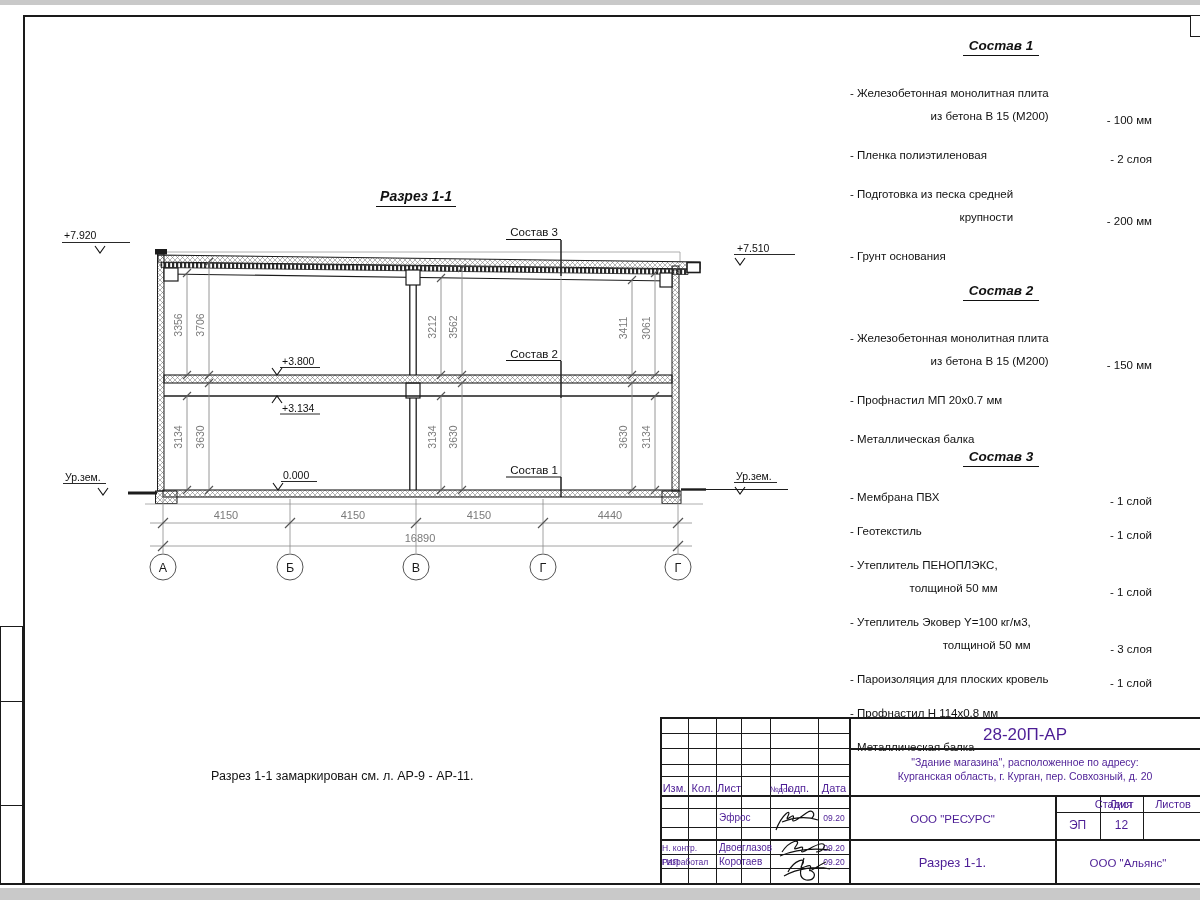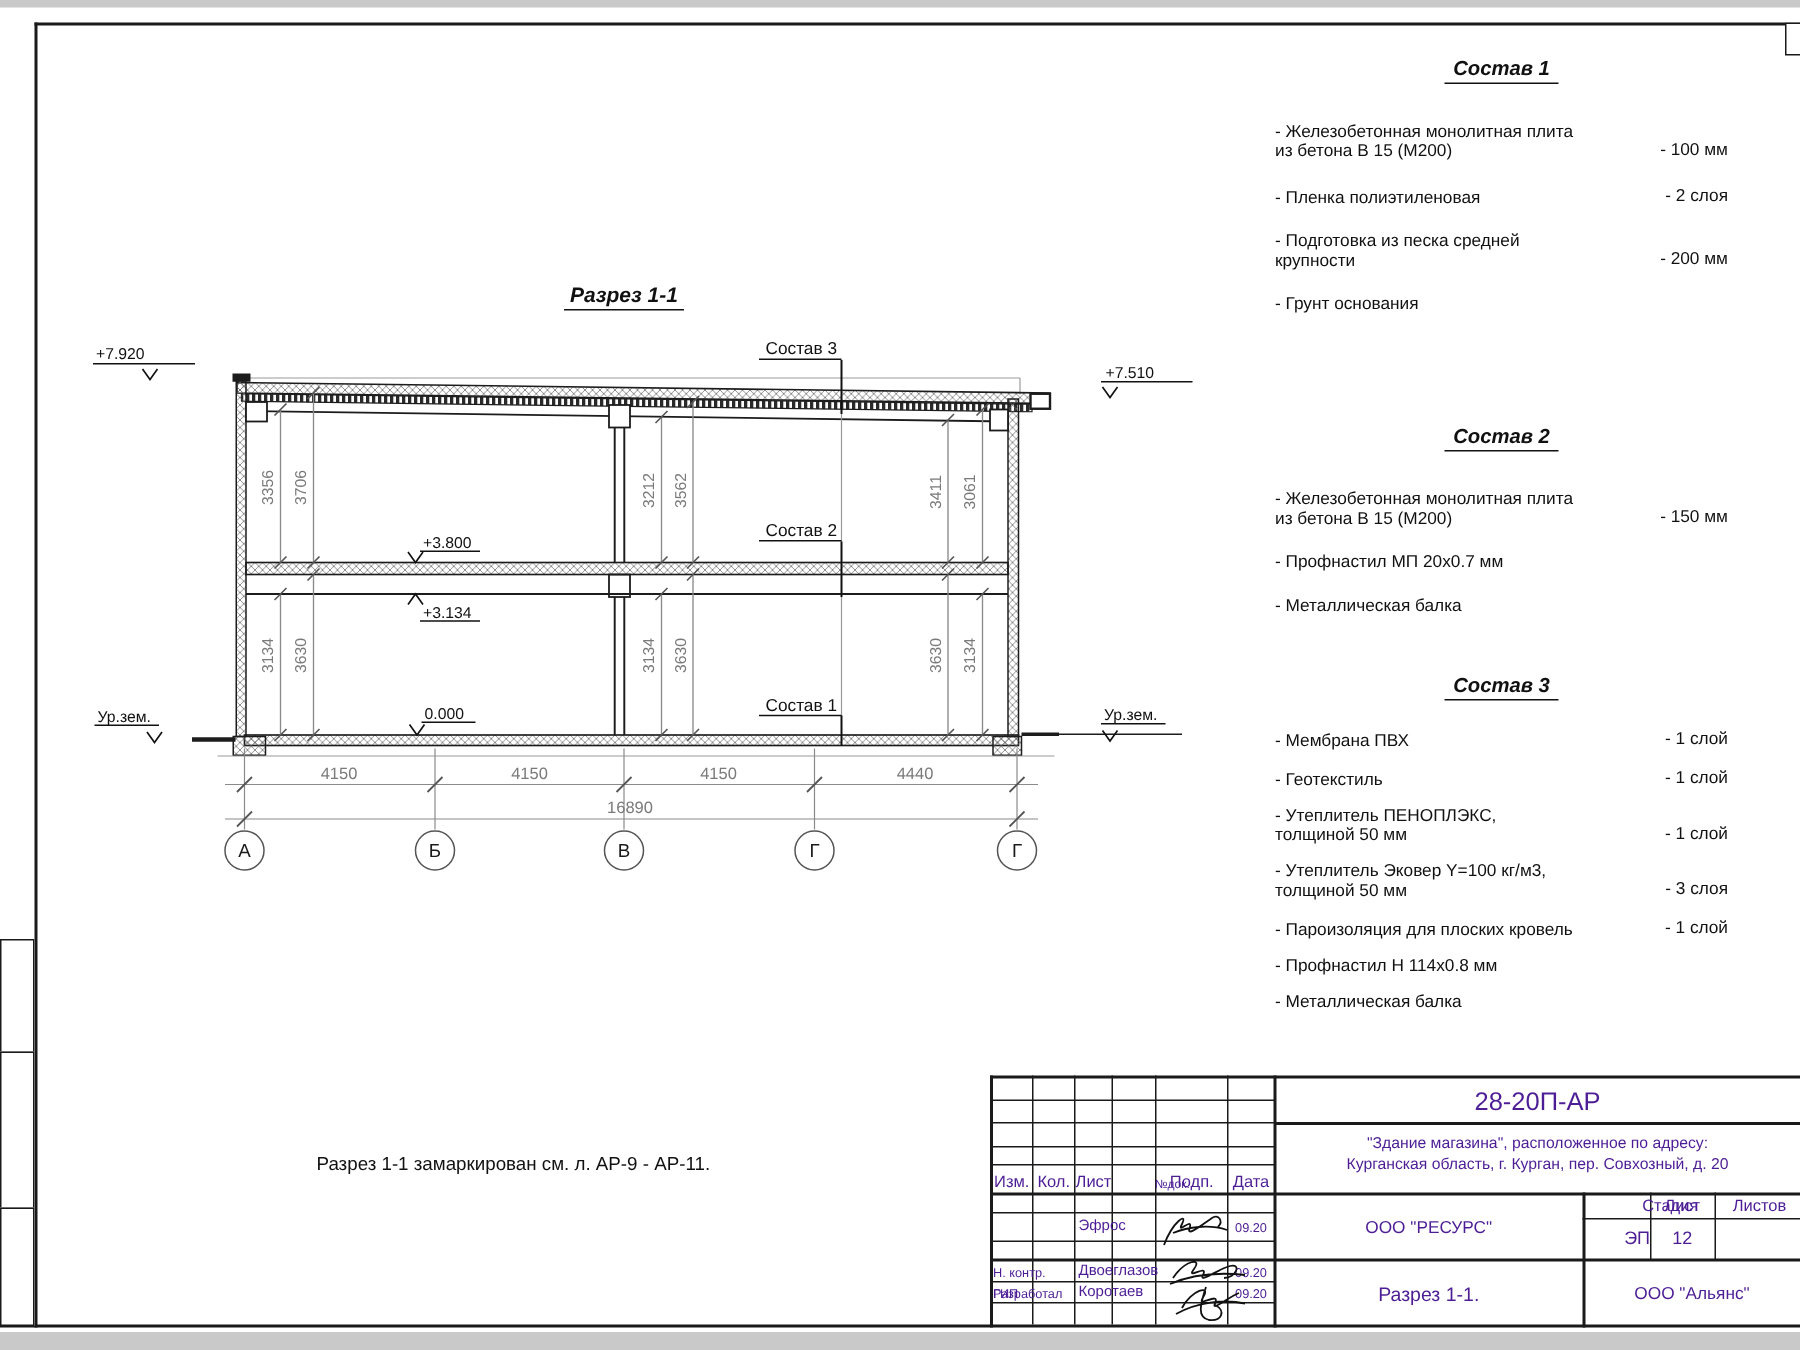--- a/index.html
+++ b/index.html
@@ -9,21 +9,21 @@
   .ln{position:absolute;background:#1a1a1a;}
   .box{position:absolute;border:1.5px solid #1a1a1a;background:#fff;}
   .tb-text{position:absolute;color:#4c1d95;white-space:nowrap;}
   .center{text-align:center;}
   
   .comp{position:absolute;width:302px;color:#111;}
   .comp h3{margin:0;font-style:italic;font-weight:bold;font-size:13.5px;text-align:center;}
   .comp h3 span{display:inline-block;border-bottom:1.2px solid #111;padding:0 6px 2px 6px;}
   .comp .items{margin-top:0;}
   .comp .item{display:flex;justify-content:space-between;align-items:flex-end;}
-  .comp .txt{max-width:238px;font-size:11.5px;line-height:13px;white-space:pre-line;}
+  .comp .txt{max-width:238px;font-size:11.5px;line-height:23px;white-space:pre-line;text-align:right;}
   .comp .val{font-size:11.5px;line-height:15px;text-align:right;white-space:nowrap;}
   .c1 .item,.c2 .item{margin-bottom:16px;}
   .c3 .item{margin-bottom:11px;}
   
   #dwg-title{position:absolute;left:360px;top:183px;width:112px;text-align:center;
     font-style:italic;font-size:14px;font-weight:bold;color:#111;}
   #dwg-title span{display:inline-block;border-bottom:1.2px solid #111;padding:0 4px 2px 4px;}
   #note{position:absolute;left:211px;top:764px;font-size:12.5px;color:#111;}
   svg text{font-family:"Liberation Sans",sans-serif;}
 </style>
@@ -332,21 +332,21 @@
     <div class="ln" style="left:1143px;top:790px;width:1px;height:45px;"></div>
     <div class="ln" style="left:1055px;top:807px;width:145px;height:1px;"></div>
 
     <div class="tb-text center" style="left:850px;top:720px;width:350px;font-size:17px;">28-20П-АР</div>
     <div class="tb-text center" style="left:850px;top:751px;width:350px;font-size:10.5px;">"Здание магазина", расположенное по адресу:</div>
     <div class="tb-text center" style="left:850px;top:765px;width:350px;font-size:10.5px;">Курганская область, г. Курган, пер. Совхозный, д. 20</div>
     <div class="tb-text center" style="left:850px;top:808px;width:205px;font-size:11.5px;">ООО "РЕСУРС"</div>
     <div class="tb-text center" style="left:1055px;top:793px;width:45px;font-size:11px;padding-left:36px;">Стадия</div>
     <div class="tb-text center" style="left:1100px;top:793px;width:43px;font-size:11px;">Лист</div>
     <div class="tb-text center" style="left:1143px;top:793px;width:60px;font-size:11px;">Листов</div>
-    <div class="tb-text center" style="left:1055px;top:813px;width:45px;font-size:12px;text-align:right;">ЭП</div>
+    <div class="tb-text center" style="left:1055px;top:813px;width:45px;font-size:12px;">ЭП</div>
     <div class="tb-text center" style="left:1100px;top:813px;width:43px;font-size:12px;">12</div>
     <div class="tb-text center" style="left:850px;top:850px;width:205px;font-size:13px;">Разрез 1-1.</div>
     <div class="tb-text center" style="left:1056px;top:852px;width:144px;font-size:11.5px;">ООО "Альянс"</div>
 
     <div class="tb-text center" style="left:661px;top:777px;width:27px;font-size:11px;">Изм.</div>
     <div class="tb-text center" style="left:689px;top:777px;width:27px;font-size:11px;">Кол.</div>
     <div class="tb-text center" style="left:717px;top:777px;width:24px;font-size:11px;">Лист</div>
     <div class="tb-text center" style="left:741px;top:780px;width:29px;font-size:8px;margin-left:26px;">№док.</div>
     <div class="tb-text center" style="left:771px;top:777px;width:47px;font-size:11px;">Подп.</div>
     <div class="tb-text center" style="left:819px;top:777px;width:30px;font-size:11px;">Дата</div>

